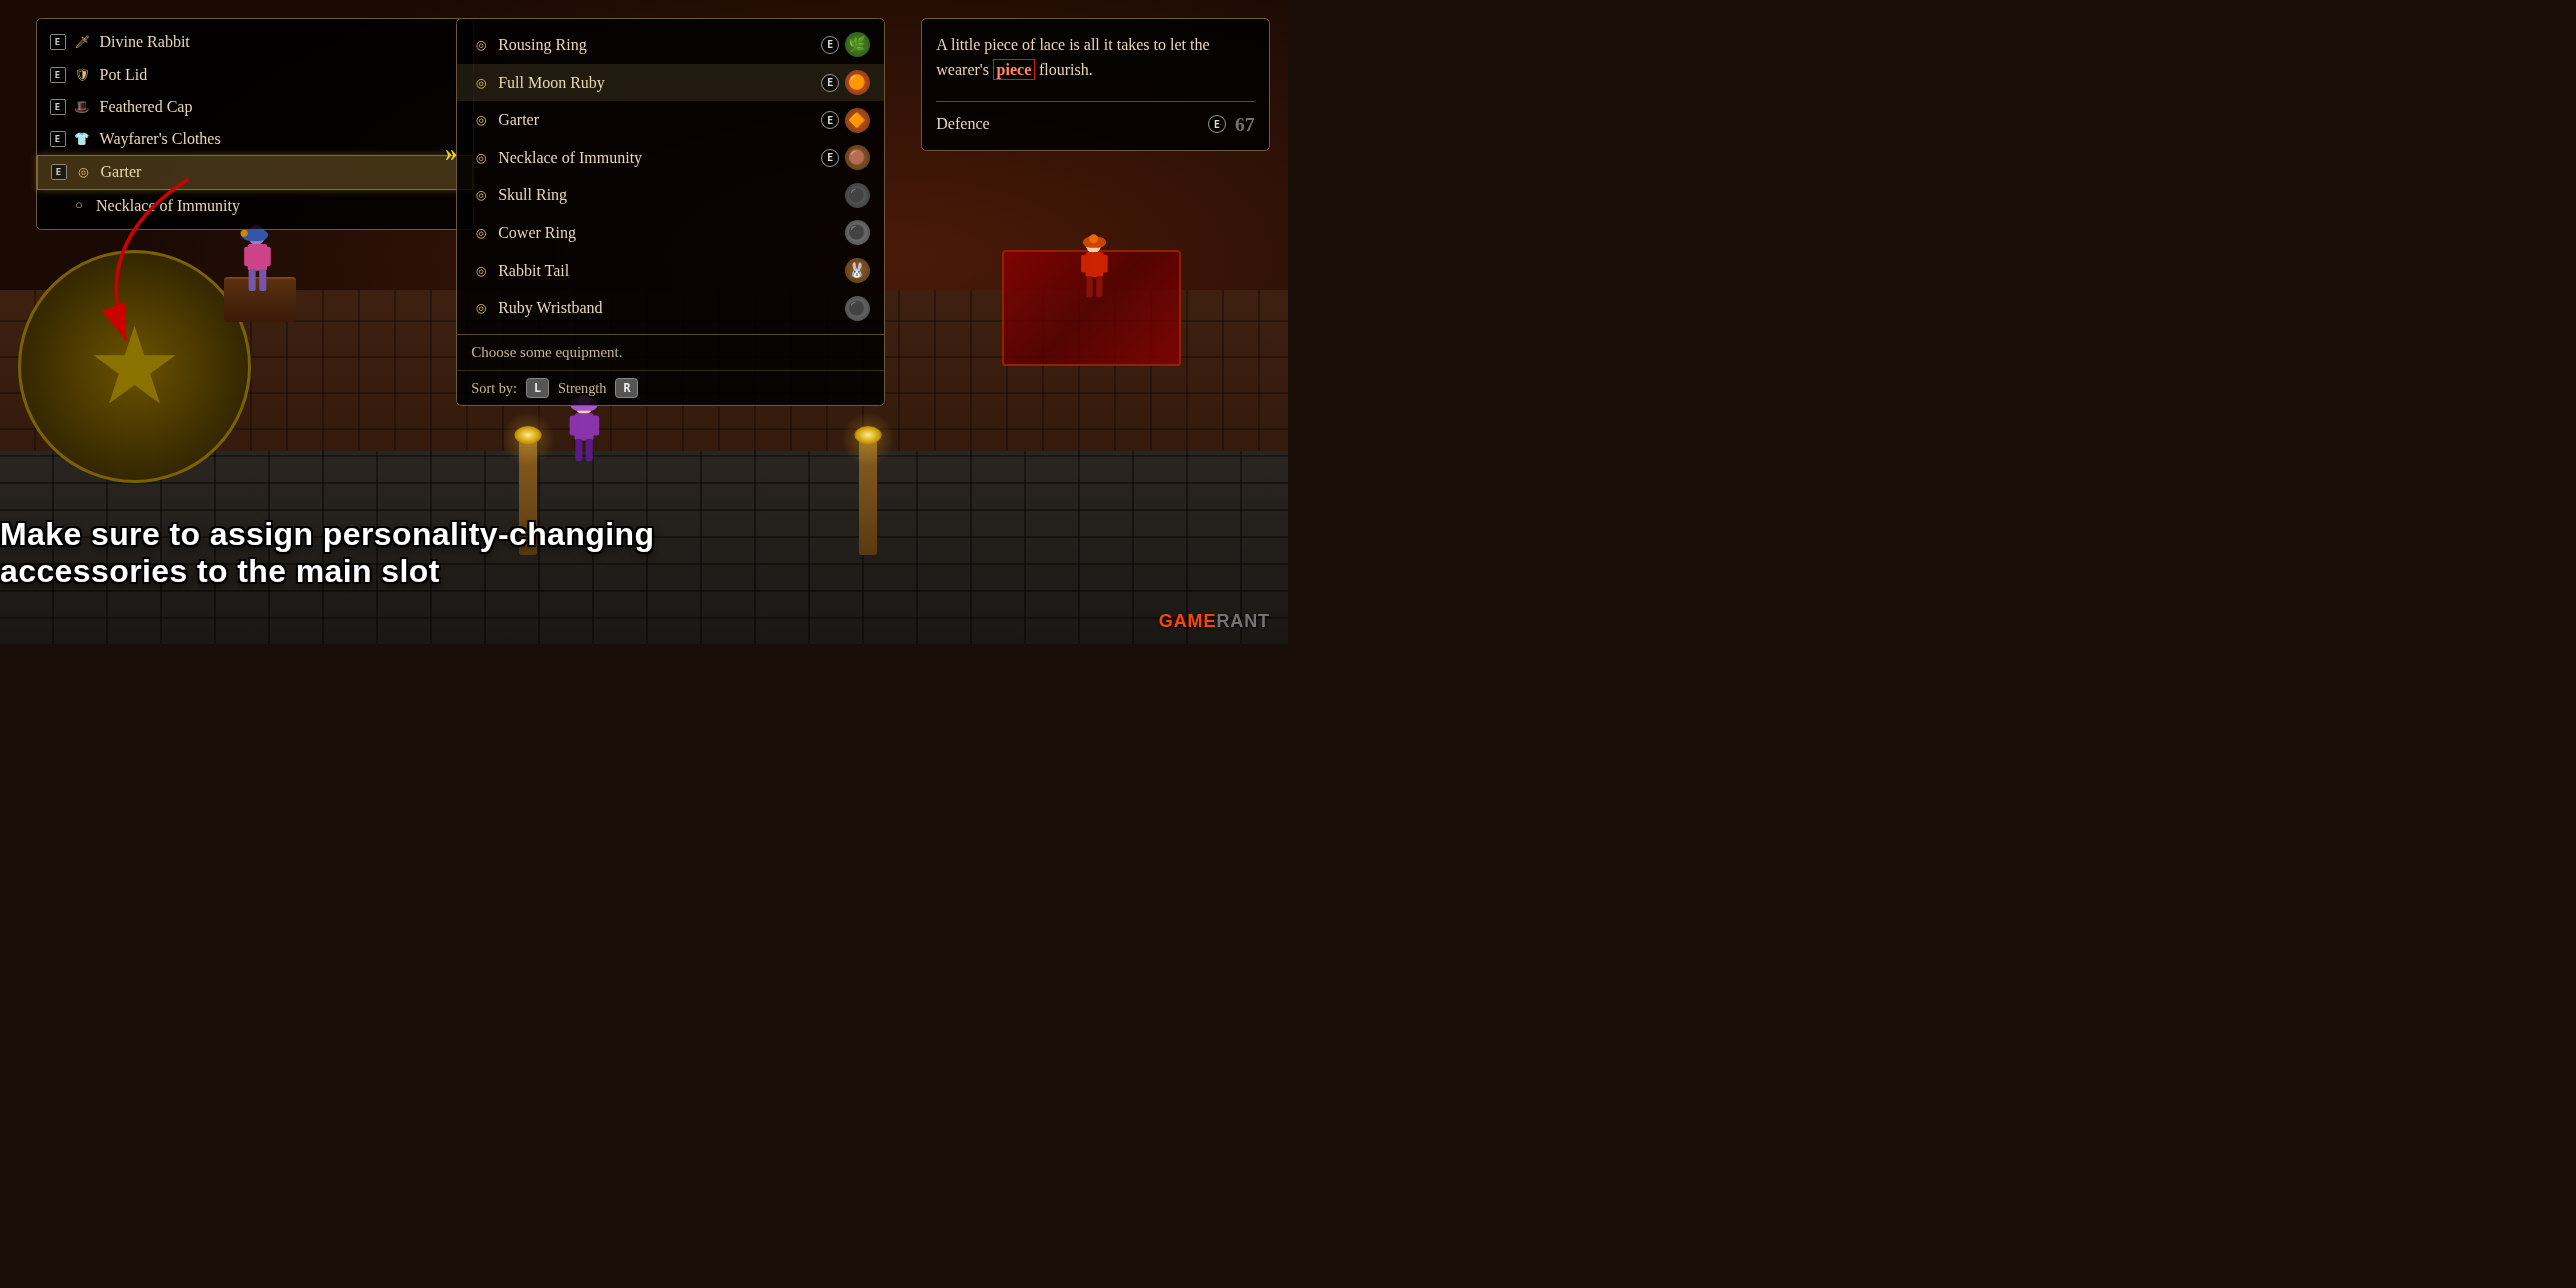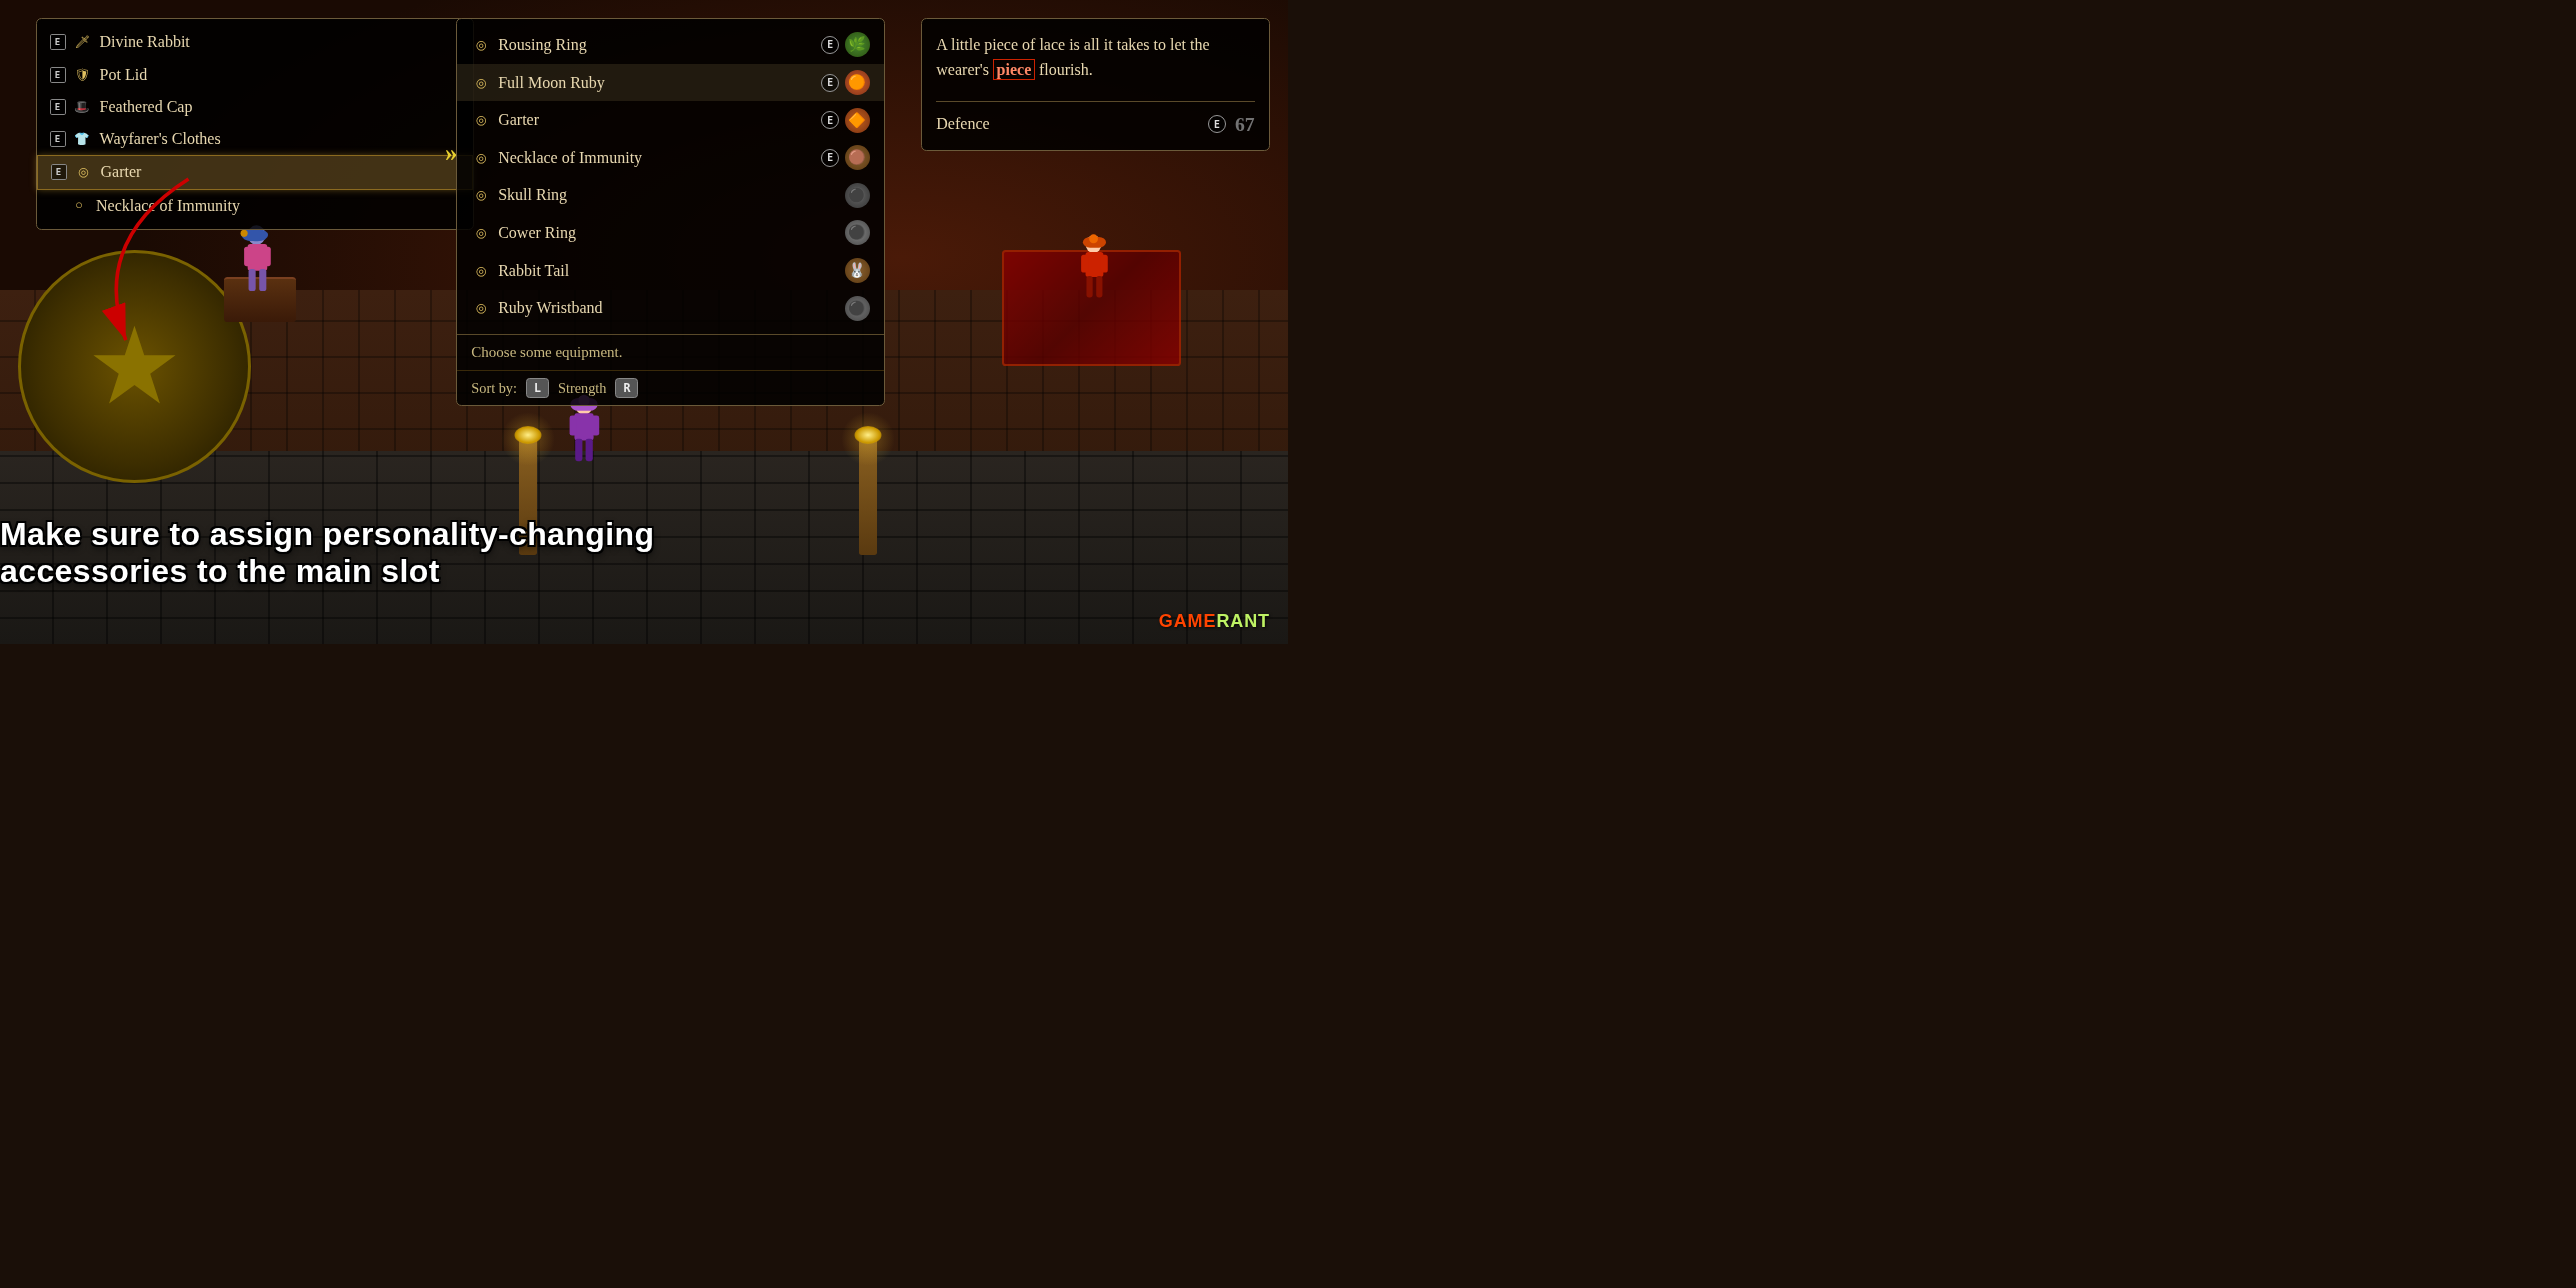--- a/index.html
+++ b/index.html
@@ -345,21 +345,21 @@
       font-family: Arial Black, sans-serif;
       letter-spacing: 0.9px;
       text-shadow: 0.9px 0.9px 2.7px rgba(0,0,0,0.8);
     }
 
     .watermark span.game {
       color: #ff4400;
     }
 
     .watermark span.rant {
-      color: #bef264;
+      color: #737373;
     }
 
     
     .lamp {
       position: absolute;
       bottom: 89px;
       width: 18px;
       background: linear-gradient(180deg, #8a6020, #5a3a10);
       border-radius: 2.7px;
     }

